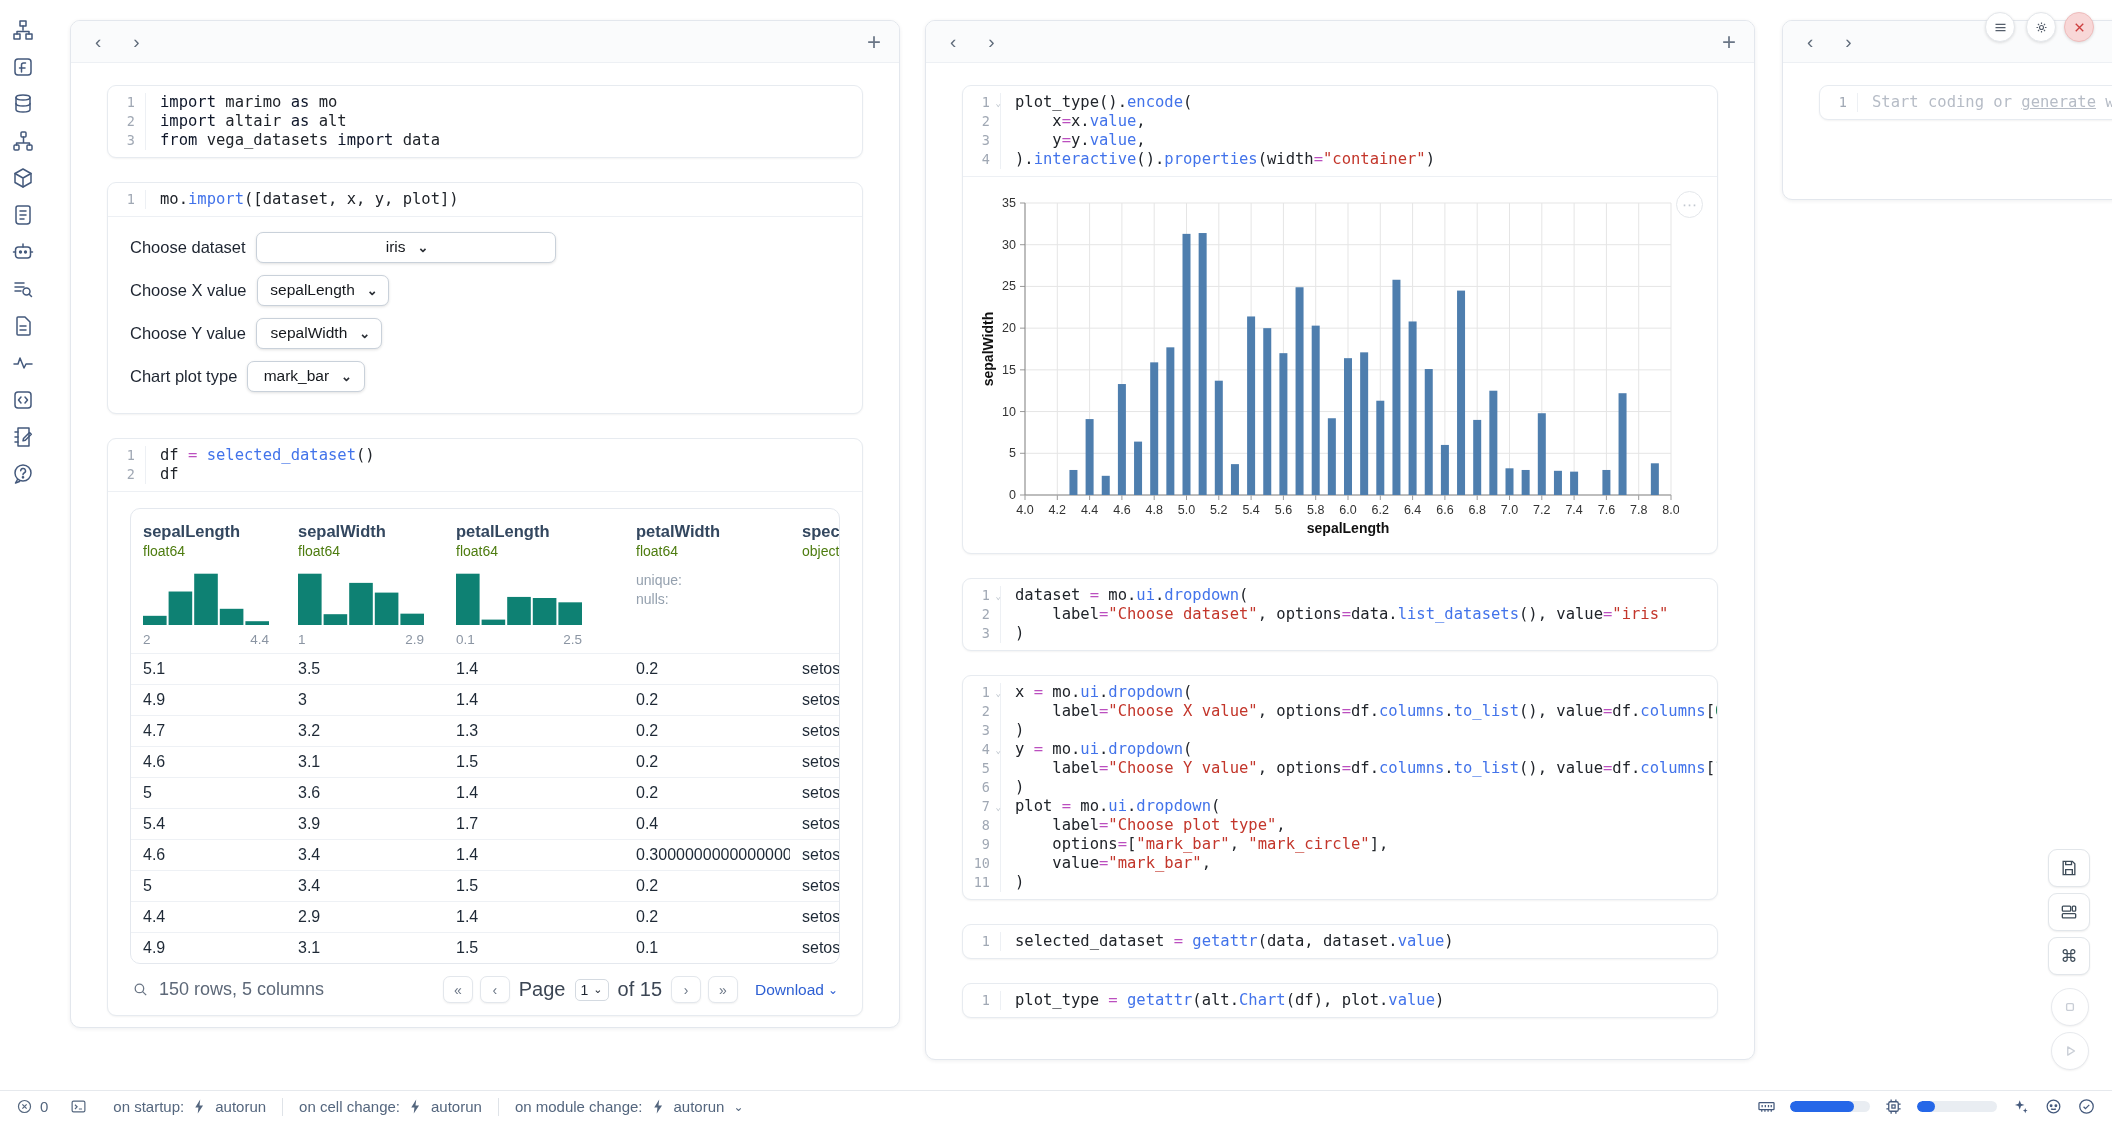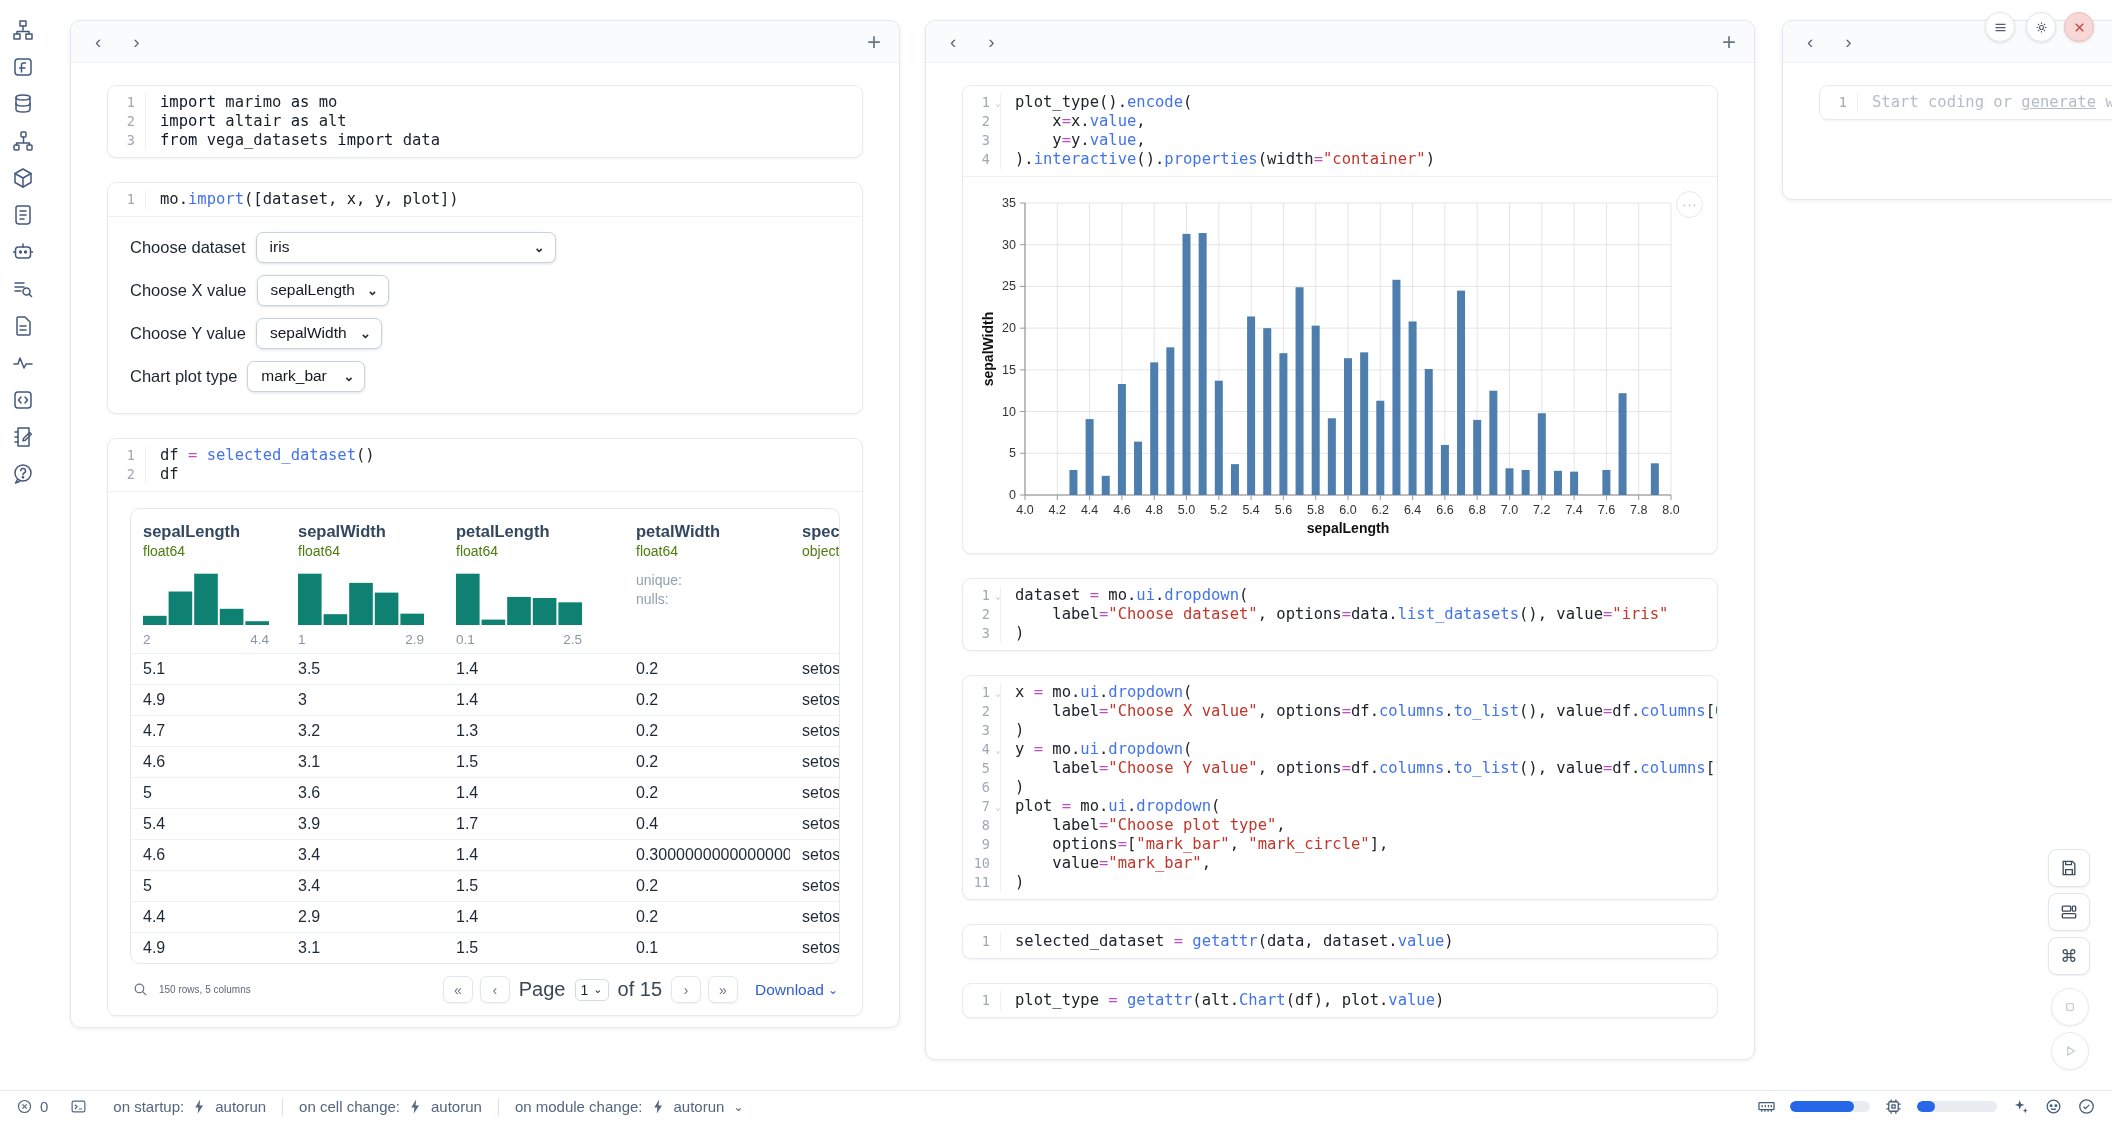--- a/index.html
+++ b/index.html
@@ -42,21 +42,21 @@
   .tk-op  { color:#bb4fbf; }
   .tk-num { color:#12764a; }
   .tk-ph  { color:#b6bcc6; }
   .tk-phu { color:#b6bcc6; text-decoration:underline; }
   .cell-output { border-top:1px solid #edf0f4; }
 
   
   .controls { padding:14px 22px 10px; }
   .ctrl-row { display:flex; align-items:center; margin-bottom:11px; height:32px; }
   .ctrl-label { font-size:16.5px; color:#1d2430; }
-  .select { display:inline-flex; align-items:center; justify-content:space-between;
+  .select { display:inline-flex; align-items:center; justify-content:center;
     margin-left:10px; border:1px solid #c9d1da; border-radius:7px; background:#fff;
     padding:4px 10px 4px 13px; box-shadow:0 1px 3px rgba(0,0,0,.12); cursor:pointer; height:31px; }
   .sel-val { font-size:15.5px; color:#15181d; }
   .sel-chev { font-size:13px; font-weight:700; color:#2a2e35; margin-left:12px; }
   .ctrl-row:nth-child(1) .select { width:300px; }
   .ctrl-row:nth-child(2) .select { width:132px; }
   .ctrl-row:nth-child(3) .select { width:126px; }
   .ctrl-row:nth-child(4) .select { width:118px; }
 
   
@@ -65,21 +65,21 @@
   .tgrid { display:grid; grid-template-columns:155px 158px 180px 166px 1fr; }
   .th-cell { padding:13px 0 2px 12px; overflow:hidden; white-space:nowrap; }
   .th-name { font-size:16.5px; font-weight:700; color:#33475f; }
   .th-type { font-size:14px; color:#4d7c0f; margin-top:2px; }
   .hist-cell { padding:8px 0 6px 12px; overflow:hidden; white-space:nowrap; }
   .hist-lbls { display:flex; justify-content:space-between; width:126px; font-size:13.5px; color:#8b95a3; margin-top:3px; }
   .col-stats { font-size:14px; color:#94a0ae; line-height:19px; padding-top:2px; }
   .t-row { border-top:1px solid #eef1f5; height:31px; }
   .t-cell { padding:6px 0 0 12px; font-size:16px; color:#1e2936; overflow:hidden; white-space:nowrap; }
   .table-footer { display:flex; align-items:center; margin-top:12px; padding:0 2px; }
-  .tf-summary { display:flex; align-items:center; gap:10px; color:#5d6878; font-size:10px; }
+  .tf-summary { display:flex; align-items:center; gap:10px; color:#5d6878; font-size:18px; }
   .tf-summary svg { width:17px; height:17px; color:#6b7686; }
   .pager { margin-left:auto; display:flex; align-items:center; gap:7px; }
   .pg-btn { width:30px; height:27px; border:1px solid #e3e7ec; border-radius:7px; background:#fff;
     box-shadow:0 1px 2px rgba(0,0,0,.06); color:#6b7686; font-size:14px; display:flex;
     align-items:center; justify-content:center; cursor:pointer; }
   .pg-txt { font-size:20px; color:#3c4654; margin:0 2px; }
   .pg-select { border:1px solid #d4dae1; border-radius:5px; padding:2px 5px; font-size:14px;
     color:#1d2430; display:flex; align-items:center; gap:5px; cursor:pointer; }
   .download { color:#2d5fd3; font-size:15.5px; margin-left:10px; display:flex; align-items:center; gap:4px; cursor:pointer; }
 

